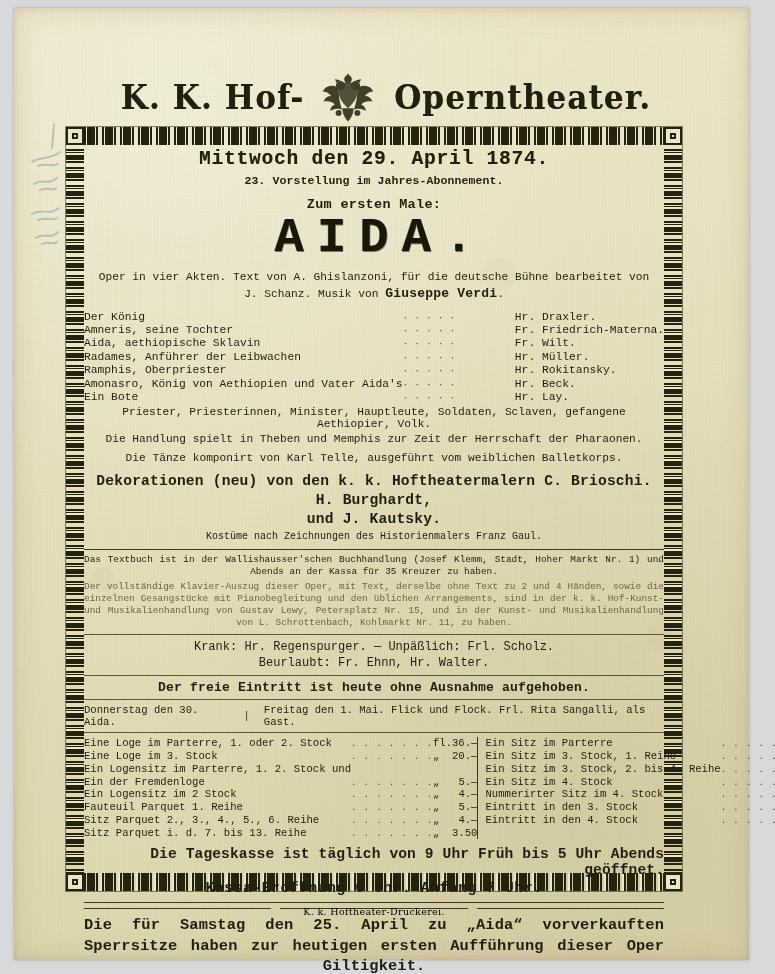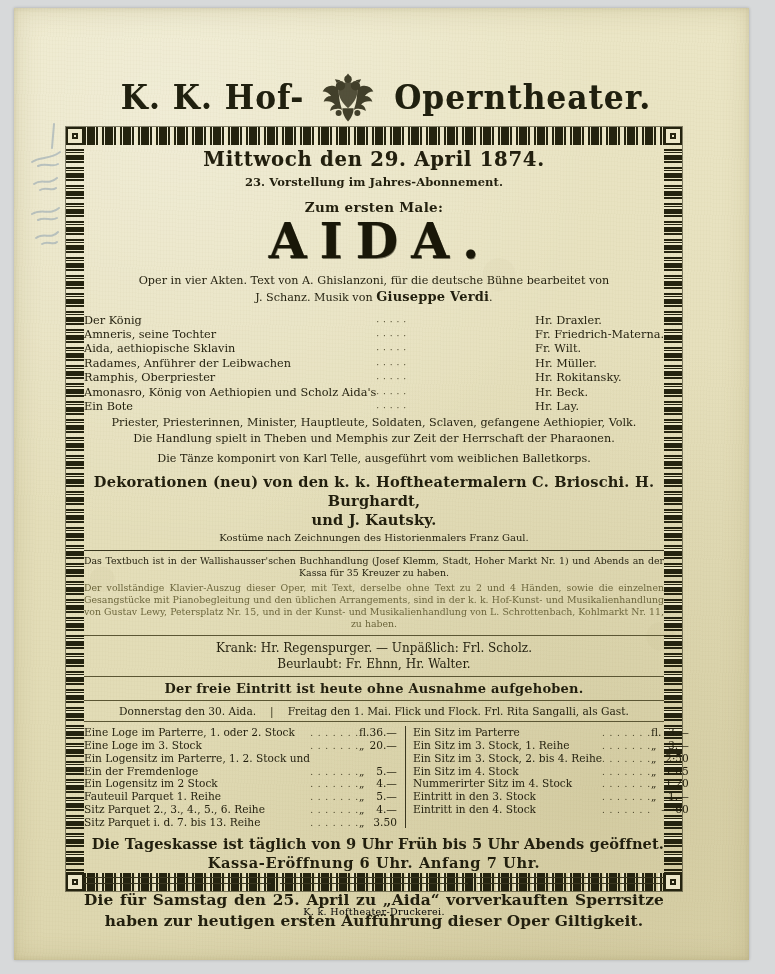--- a/index.html
+++ b/index.html
@@ -92,20 +92,21 @@
   .corner{position:absolute;width:18px;height:18px;background:#ece7c8;
     border:2px solid #24230f;box-sizing:border-box;}
   .corner::after{content:"";position:absolute;left:4px;top:4px;width:6px;height:6px;
     border:2px solid #24230f;box-sizing:border-box;}
   .c-tl{left:0;top:0;} .c-tr{right:0;top:0;} .c-bl{left:0;bottom:0;} .c-br{right:0;bottom:0;}
 
   
   .content{
     position:absolute;left:84px;top:146px;width:580px;height:726px;
     color:#221f0e;
+    font-family:Liberation Mono, monospace;
   }
   .ctr{text-align:center;}
 
   .line-date{font-size:19.5px;font-weight:700;letter-spacing:.8px;margin-top:2px;text-shadow:.3px .3px 0 rgba(40,38,18,.45);}
   .line-sub1{font-size:11.5px;font-weight:700;margin-top:4px;letter-spacing:.1px;}
   .line-first{font-size:13.5px;font-weight:700;margin-top:10px;letter-spacing:.3px;}
   .title-aida{
     font-size:49px;font-weight:700;letter-spacing:13px;margin:2px 0 0 0;
     text-indent:13px;line-height:1.02;color:#191708;
     text-shadow:.6px .6px 0 rgba(30,28,12,.55), -.4px .3px 0 rgba(30,28,12,.35);
@@ -130,21 +131,21 @@
   .rule{border:0;border-top:1px solid #3a3720;margin:7px 0 4px 0;}
   .rule-thin{border:0;border-top:1px solid #5b5634;margin:4px 0;}
 
   .fineprint{font-size:9.4px;line-height:1.3;text-align:justify;text-align-last:center;margin:2px 0;}
   .fineprint.faded{color:#6d673d;}
   .sick{font-size:12px;line-height:1.35;}
   .freebanner{font-size:13px;font-weight:700;letter-spacing:.2px;margin:3px 0;}
   .nextdays{font-size:10.6px;margin:2px 0;display:flex;justify-content:center;align-items:center;gap:14px;}
   .nextdays .sep{color:#3a3720;}
 
-  .prices{display:flex;gap:8px;margin-top:4px;font-size:10.6px;}
+  .prices{display:flex;gap:0;margin-top:4px;font-size:10.6px;}
   .pcol{flex:1;}
   .pcol.right{border-left:1px solid #3a3720;padding-left:7px;}
   table.ptab{width:100%;border-collapse:collapse;}
   table.ptab td{padding:.4px 0;white-space:nowrap;vertical-align:bottom;}
   td.pname{padding-left:6px;}
   td.pdots{font-size:9px;color:#4a452a;letter-spacing:.9px;overflow:hidden;}
   td.pcur{width:16px;text-align:left;padding-right:3px;}
   td.pval{width:34px;text-align:right;padding-right:4px;}
 
   .boxline{font-size:14.6px;font-weight:700;margin-top:7px;letter-spacing:.1px;text-align:right;}
@@ -248,21 +249,21 @@
             <td class="role">Radames, Anführer der Leibwachen</td>
             <td class="dots">  ·       ·        ·        ·        ·</td>
             <td class="singer">Hr. Müller.</td>
           </tr>
           <tr>
             <td class="role">Ramphis, Oberpriester</td>
             <td class="dots">  ·       ·        ·        ·        ·</td>
             <td class="singer">Hr. Rokitansky.</td>
           </tr>
           <tr>
-            <td class="role">Amonasro, König von Aethiopien und Scholz Aida's</td>
+            <td class="role">Amonasro, König von Aethiopien und Vater Aida's</td>
             <td class="dots">  ·       ·        ·        ·        ·</td>
             <td class="singer">Hr. Beck.</td>
           </tr>
           <tr>
             <td class="role">Ein Bote</td>
             <td class="dots">  ·       ·        ·        ·        ·</td>
             <td class="singer">Hr. Lay.</td>
           </tr>
         </tbody>
     </table>

